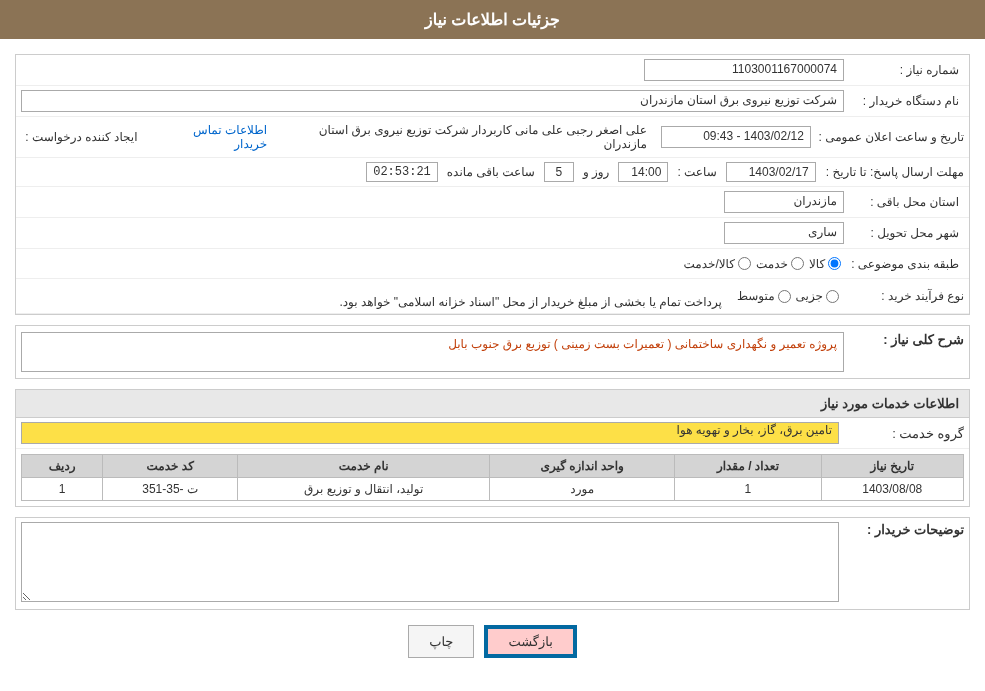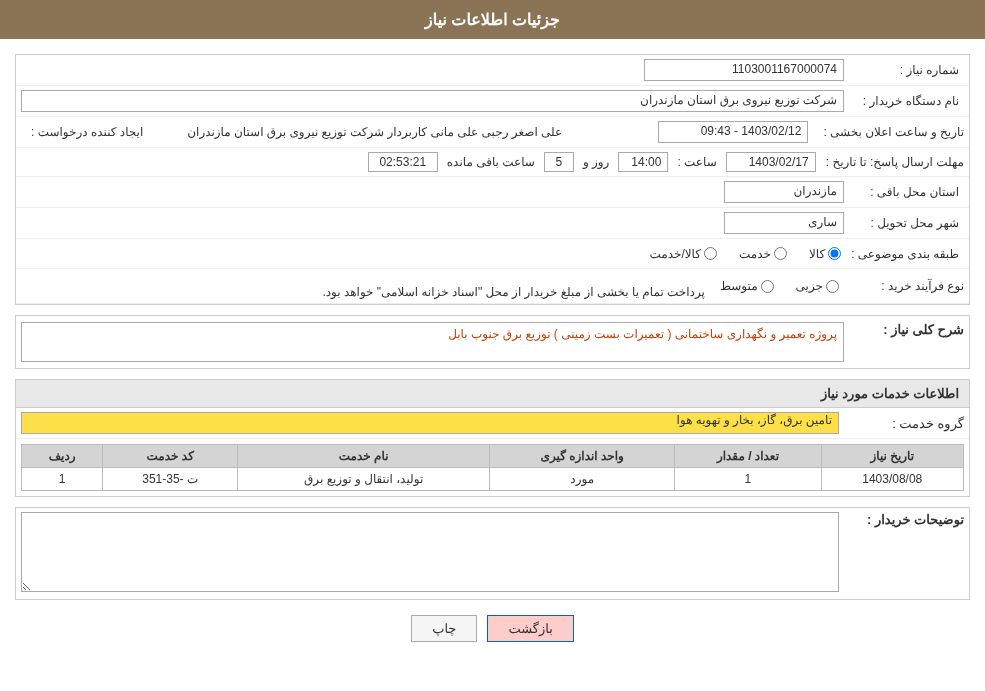--- a/index.html
+++ b/index.html
@@ -118,21 +118,21 @@
     }
     .deadline-sub {
       font-size: 12px;
       color: #333;
       padding: 0 4px;
       white-space: nowrap;
     }
     .radio-group {
       display: flex;
       align-items: center;
-      gap: 22px;
+      gap: 5px;
       flex-direction: row-reverse;
     }
     .radio-item {
       display: flex;
       align-items: center;
       gap: 3px;
       flex-direction: row-reverse;
     }
     .radio-item input[type="radio"] {
       margin: 0;
@@ -236,21 +236,21 @@
       background: #f5f5f5;
       border: 1px solid #aaa;
       padding: 5px 20px;
       font-size: 13px;
       cursor: pointer;
       color: #333;
       font-family: Tahoma, Arial, sans-serif;
     }
     .btn-back {
       background: #f5f5f5;
-      border: 1px solid #0369a1;
+      border: 4px solid #0369a1;
       padding: 5px 20px;
       font-size: 13px;
       cursor: pointer;
       color: #333;
       font-family: Tahoma, Arial, sans-serif;
     }
     .btn-back {
       background: #ffcccc;
     }
     .description-row {
@@ -314,38 +314,39 @@
         <span class="label">شماره نیاز :</span>
         <span class="value-box" style="min-width:200px;">1103001167000074</span>
       </div>
 
       <div class="row">
         <span class="label">نام دستگاه خریدار :</span>
         <span class="value-box" style="flex:1;">شرکت توزیع نیروی برق استان مازندران</span>
       </div>
 
       <div class="row-announce row">
-        <span class="announce-label">تاریخ و ساعت اعلان بخشی :</span>
+        <span class="announce-label">تاریخ و ساعت اعلان عمومی :</span>
         <span class="announce-value" style="min-width:150px;">1403/02/12 - 09:43</span>
         <span style="flex:1;"></span>
-        <span class="value-text" style="font-size:12px;text-align:center;">علی اصغر رجبی علی مانی کاربردار شرکت توزیع نیروی برق استان مازندران</span>
+        <span class="value-text" style="font-size:12px;">علی اصغر رجبی علی مانی کاربردار شرکت توزیع نیروی برق استان مازندران</span>
         <span style="margin-right:5px;margin-left:5px;"></span>
+        <a class="link-text" href="#">اطلاعات تماس خریدار</a>
         <span style="margin-right:5px;margin-left:5px;"></span>
         <span class="label" style="min-width:0;text-align:right;">ایجاد کننده درخواست :</span>
       </div>
 
       <div class="deadline-row">
         <span class="deadline-label">مهلت ارسال پاسخ: تا تاریخ :</span>
         <span class="deadline-value" style="min-width:90px;">1403/02/17</span>
         <span class="deadline-sub">ساعت :</span>
         <span class="deadline-value" style="min-width:50px;">14:00</span>
         <span class="deadline-sub">روز و</span>
         <span class="deadline-value" style="min-width:30px; text-align:center;">5</span>
         <span class="deadline-sub">ساعت باقی مانده</span>
-        <span class="deadline-value" style="min-width:70px; text-align:center;">02:53:21</span>
+        <span class="deadline-value" style="min-width:70px; text-align:center;font-family:Liberation Mono, monospace;">02:53:21</span>
       </div>
 
       <div class="row">
         <span class="label">استان محل باقی :</span>
         <span class="value-box" style="min-width:120px;">مازندران</span>
       </div>
 
       <div class="row">
         <span class="label">شهر محل تحویل :</span>
         <span class="value-box" style="min-width:120px;">ساری</span>

